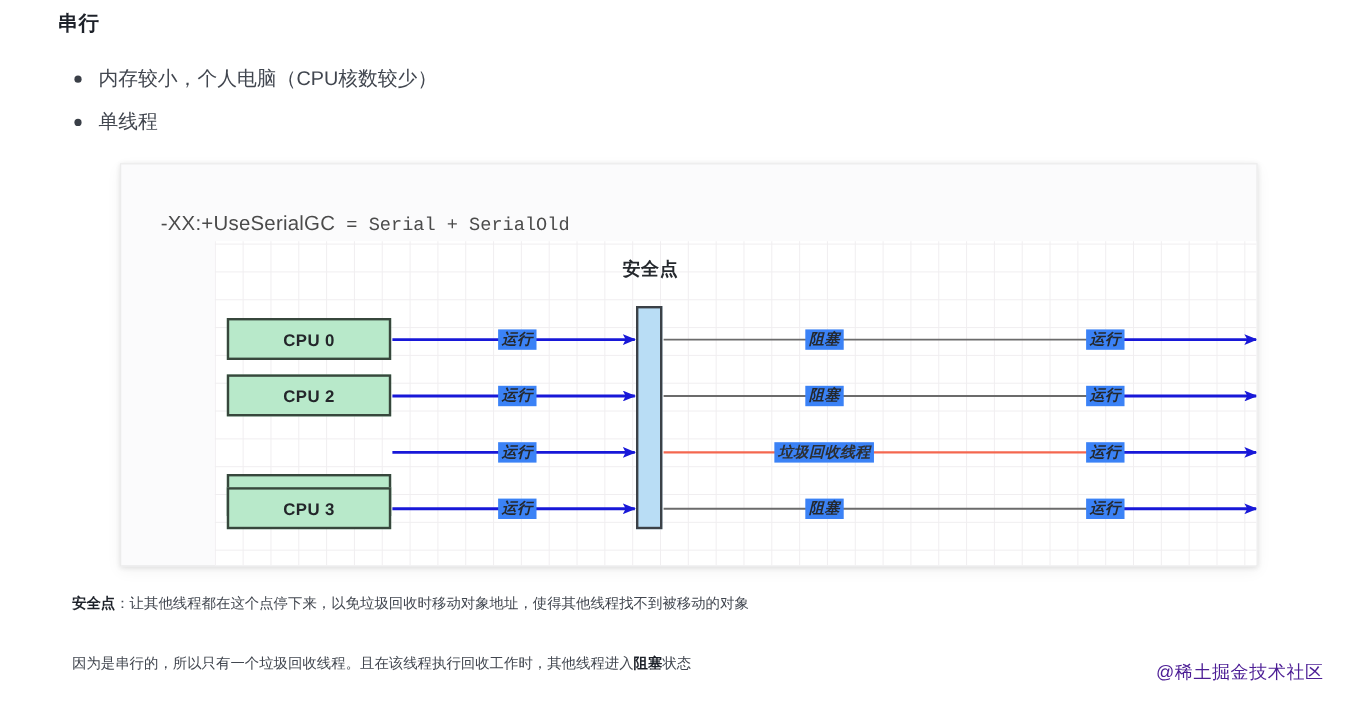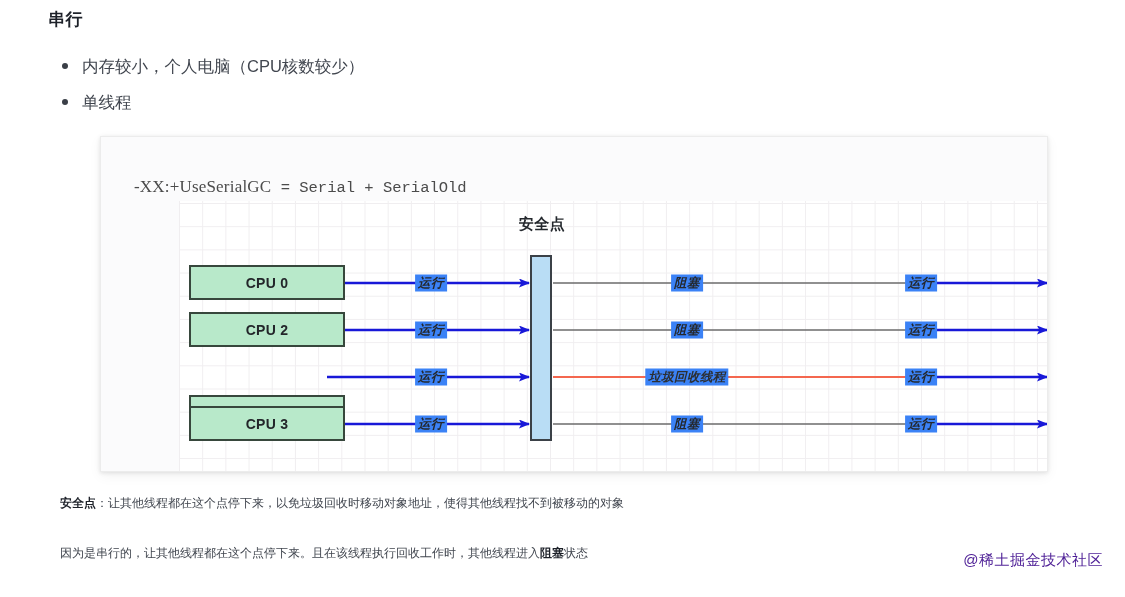--- a/index.html
+++ b/index.html
@@ -70,21 +70,21 @@
   }
   .code-line {
     position: absolute;
     left: 14px;
     top: 20px;
     font-size: 17px;
     color: #4b4b4b;
     white-space: pre;
   }
   .code-line .serif-part {
-    font-family: Liberation Serif, serif;
+    font-family: Liberation Sans, sans-serif;
     letter-spacing: .2px;
   }
   .code-line .mono-part {
     font-family: "Liberation Mono", "DejaVu Sans Mono", monospace;
     font-size: 15.5px;
   }
 
   
   .grid-area {
     position: absolute;
@@ -105,21 +105,21 @@
     position: absolute;
     left: 0;
     top: 0;
     width: 948px;
     height: 336px;
   }
 
   
   .cpu-box {
     position: absolute;
-    width: 156px;
+    width: 137px;
     height: 35px;
     background: #b8e9ca;
     border: 2px solid #37473c;
     box-sizing: border-box;
     display: flex;
     align-items: center;
     justify-content: center;
     font-size: 14px;
     font-weight: bold;
     color: #23262a;
@@ -262,16 +262,16 @@
   <div class="edge-label" style="left:820px; top:193px;">运行</div>
   <div class="edge-label" style="left:820px; top:240px;">运行</div>
   <div class="edge-label" style="left:820px; top:287px;">运行</div>
 </div>
 
 <div class="para" id="para-1">
   <b>安全点</b><span>：让其他线程都在这个点停下来，以免垃圾回收时移动对象地址，使得其他线程找不到被移动的对象</span>
 </div>
 
 <div class="para" id="para-2">
-  <span>因为是串行的，让其他线程都在这个点停下来。且在该线程执行回收工作时，其他线程进入</span><b>阻塞</b><span>状态</span>
+  <span>因为是串行的，所以只有一个垃圾回收线程。且在该线程执行回收工作时，其他线程进入</span><b>阻塞</b><span>状态</span>
 </div>
 
 <div class="watermark">@稀土掘金技术社区</div>
 
 </body></html>

